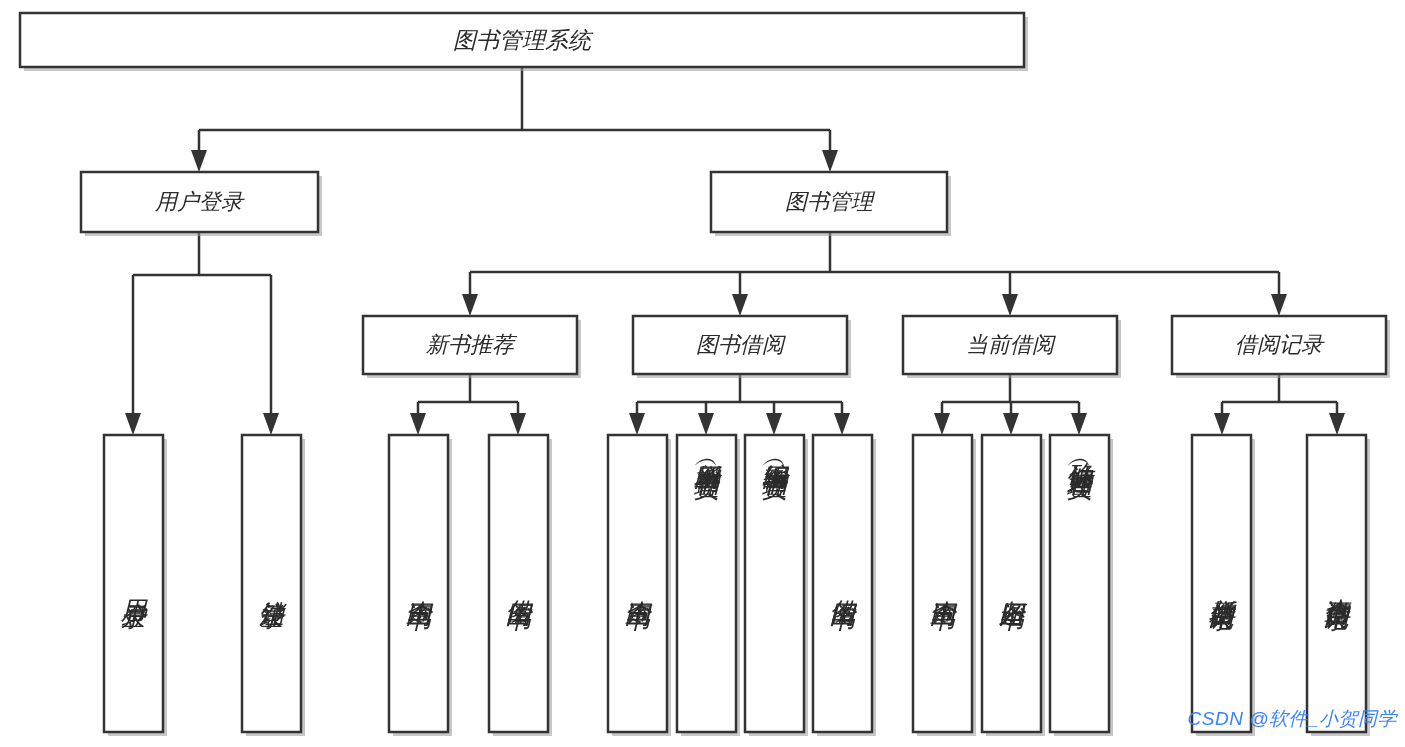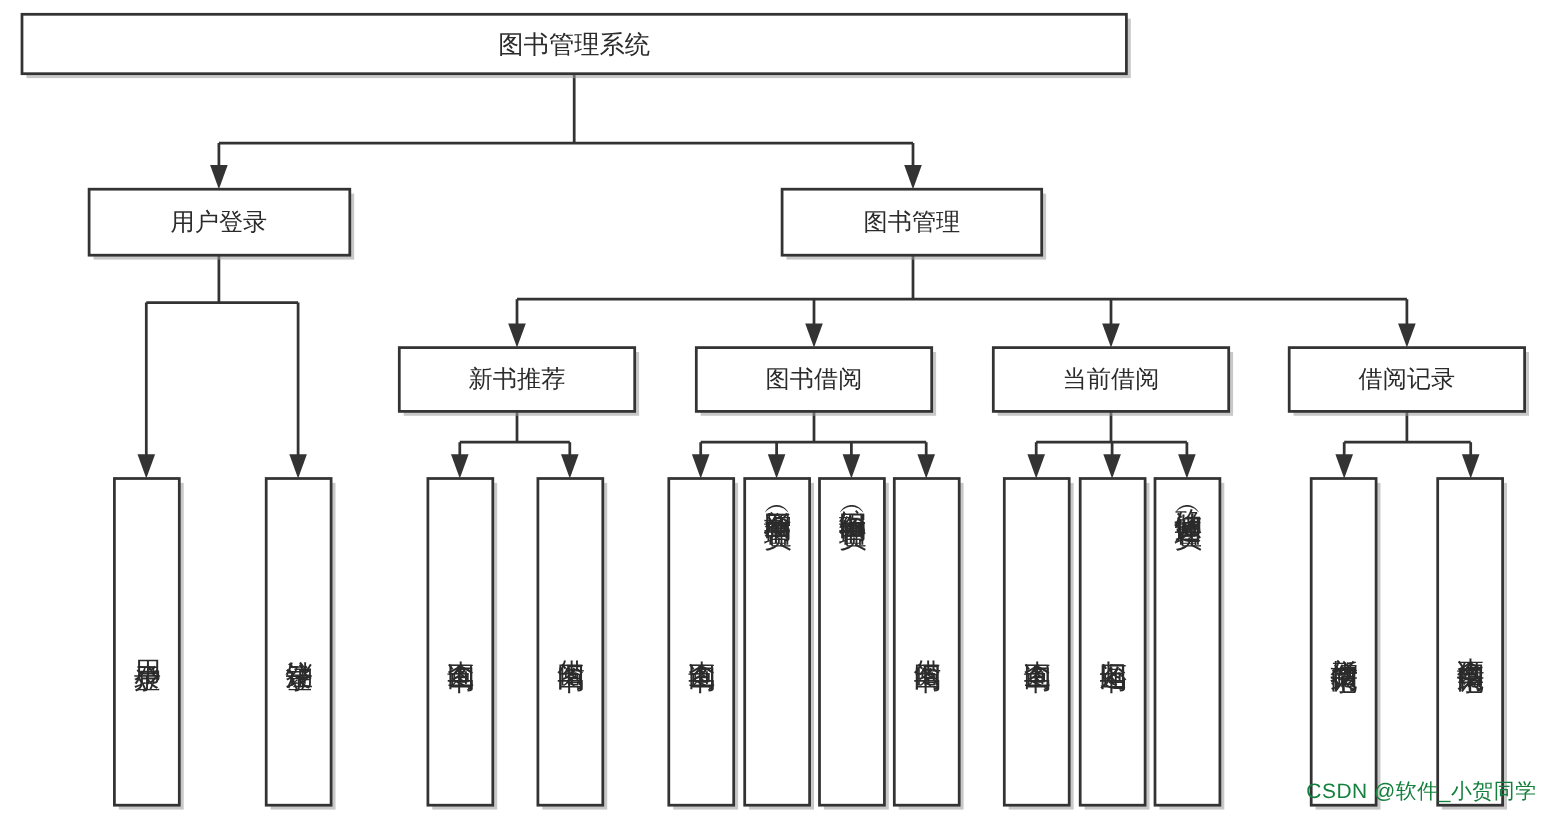--- a/index.html
+++ b/index.html
@@ -11,20 +11,21 @@
     width: 1405px;
     height: 747px;
     font-family: "Liberation Sans", "DejaVu Sans", sans-serif;
     overflow: hidden;
     position: relative;
   }
   #diagram-root {
     position: relative;
     width: 1405px;
     height: 738px;
+    font-style: italic;
   }
   svg.flow {
     position: absolute;
     top: 0;
     left: 0;
     width: 1405px;
     height: 747px;
     display: block;
   }
   .node-rect {
@@ -74,21 +75,21 @@
     letter-spacing: 2px;
     color: #2b2b2b;
     white-space: nowrap;
   }
   .watermark {
     position: absolute;
     right: 8px;
     bottom: 6px;
     font-family: "Liberation Sans", "DejaVu Sans", sans-serif;
     font-size: 19px;
-    color: #15803d;
+    color: #3b82f6;
     letter-spacing: 0.5px;
     user-select: none;
   }
 </style>
 </head>
 <body>
 
 <div id="diagram-root">
 
   <svg class="flow" viewBox="0 0 1405 747">

